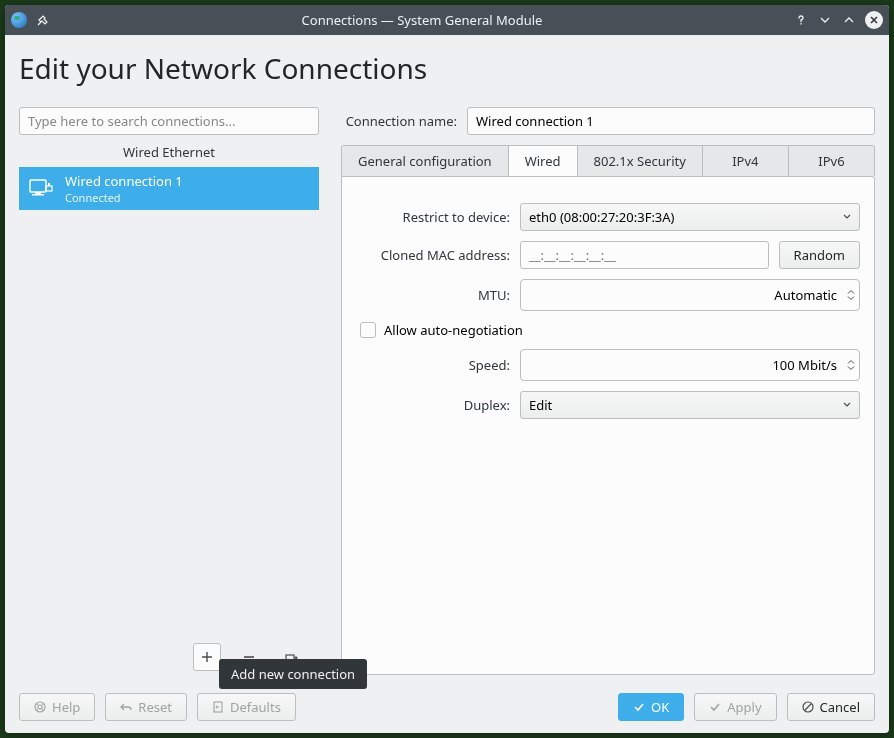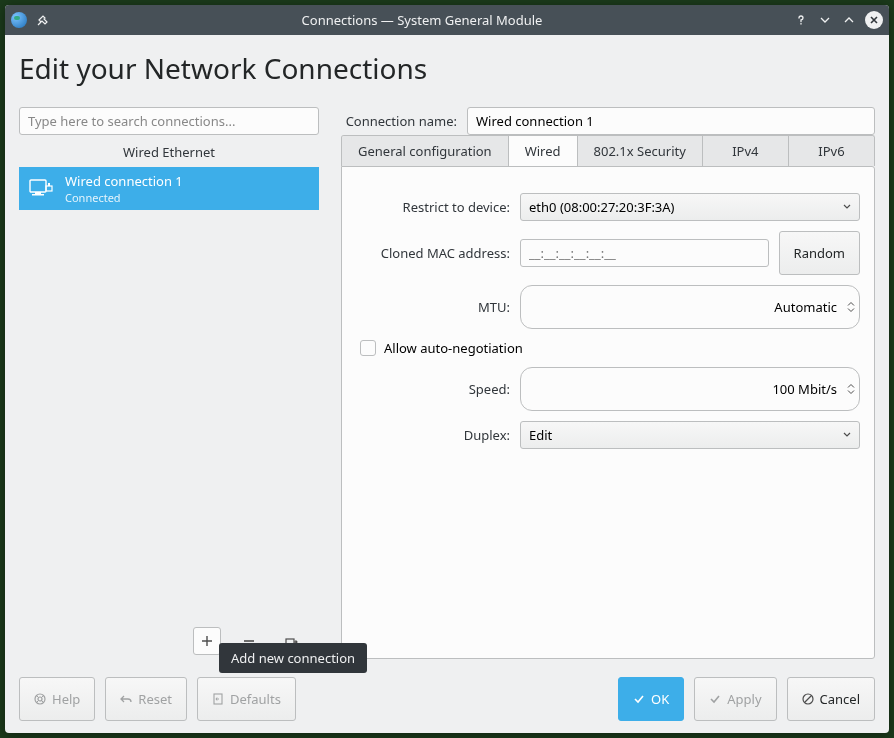--- a/index.html
+++ b/index.html
@@ -35,42 +35,42 @@
 .conn-text .line2 { font-size: 11px; }
 .conn-item.selected .line2 { color: #e4f4fc; }
 
 .left-toolbar { display: flex; gap: 14px; justify-content: flex-end; align-items: center; padding: 8px 14px 4px; position: relative; }
 .icon-btn { width: 28px; height: 28px; border: 1px solid transparent; border-radius: 3px; display: flex; align-items: center; justify-content: center; background: transparent; cursor: pointer; color: #4d4d4d; }
 .icon-btn.boxed { border-color: #bcbebf; background: #fcfcfc; }
 
 .tooltip { position: absolute; background: #31363b; color: #eff0f1; padding: 6px 12px; border-radius: 3px; top: 24px; left: 200px; white-space: nowrap; z-index: 10; }
 
 .right-col { flex: 1; display: flex; flex-direction: column; min-height: 0; }
-.field-row { display: flex; align-items: center; gap: 10px; }
+.field-row { display: flex; align-items: center; gap: 10px; margin-bottom: 10px; }
 .field-label { width: 168px; text-align: right; color: #31363b; }
 .text-input { flex: 1; height: 28px; border: 1px solid #bcbebf; border-radius: 3px; padding: 0 8px; background: #fcfcfc; }
 
 .tabbar { display: flex; border: 1px solid #bcbebf; border-bottom: none; border-radius: 3px 3px 0 0; overflow: hidden; }
 .tab { padding: 6px 16px; background: #e6e7e8; border-right: 1px solid #bcbebf; color: #31363b; cursor: pointer; display: flex; align-items: center; }
 .tab:last-child { border-right: none; }
 .tab.active { background: #fcfcfc; }
 .tab.ipv4 { flex: 0.6; justify-content: center; }
 .tab.ipv6 { flex: 0.6; justify-content: center; }
 
 .tab-pane { flex: 1; border: 1px solid #bcbebf; border-radius: 0 3px 3px 3px; padding: 26px 14px; background: #fcfcfc; display: flex; flex-direction: column; gap: 10px; min-height: 0; }
 
 .form-row { display: flex; align-items: center; gap: 10px; }
 .form-label { width: 154px; text-align: right; color: #31363b; }
 .combo { flex: 1; height: 28px; border: 1px solid #bcbebf; border-radius: 3px; background: linear-gradient(#f7f7f7,#eceded); display: flex; align-items: center; padding: 0 26px 0 8px; position: relative; cursor: pointer; }
 .combo .caret { position: absolute; right: 8px; top: 50%; transform: translateY(-50%); }
-.btn { height: 44px; padding: 0 14px; border: 1px solid #bcbebf; border-radius: 3px; background: linear-gradient(#f7f7f7,#eceded); cursor: pointer; display: inline-flex; align-items: center; gap: 6px; color: #232627; }
+.btn { height: 28px; padding: 0 14px; border: 1px solid #bcbebf; border-radius: 3px; background: linear-gradient(#f7f7f7,#eceded); cursor: pointer; display: inline-flex; align-items: center; gap: 6px; color: #232627; }
 .btn.disabled { color: #a0a2a3; }
 .btn.primary { background: #3daee9; border-color: #3daee9; color: #fff; }
 
-.spin { flex: 1; height: 44px; border: 1px solid #bcbebf; border-radius: 12px; background: #fcfcfc; display: flex; align-items: center; padding: 0 22px 0 8px; position: relative; justify-content: flex-end; }
+.spin { flex: 1; height: 32px; border: 1px solid #bcbebf; border-radius: 4px; background: #fcfcfc; display: flex; align-items: center; padding: 0 22px 0 8px; position: relative; justify-content: flex-end; }
 .spin .spinner-arrows { position: absolute; right: 4px; top: 50%; transform: translateY(-50%); display: flex; flex-direction: column; gap: 1px; }
 
 .checkbox-row { display: flex; align-items: center; gap: 8px; padding-left: 4px; }
 .checkbox { width: 16px; height: 16px; border: 1px solid #bcbebf; border-radius: 3px; background: #fcfcfc; }
 
 .footer { display: flex; gap: 10px; margin-top: 18px; }
 .footer .spacer { flex: 1; }
 
 svg { display: block; }
 </style>

